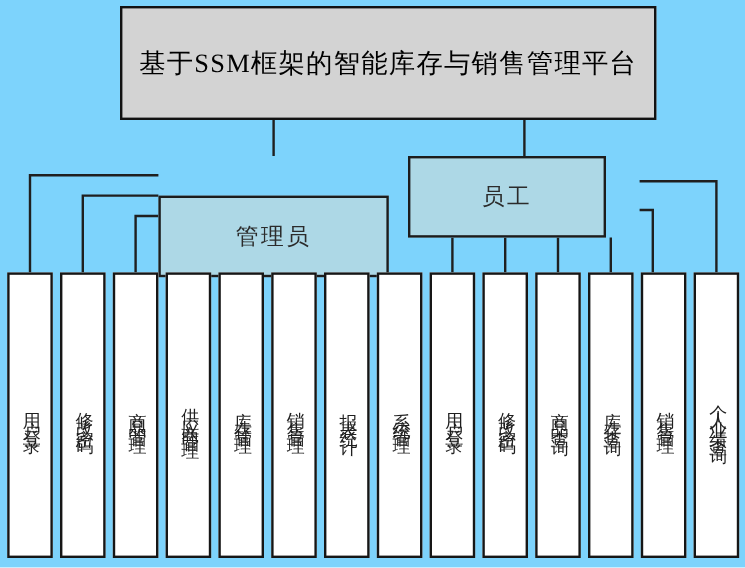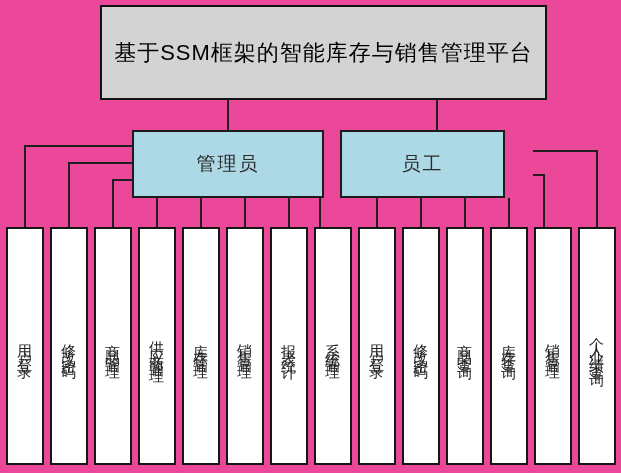--- a/index.html
+++ b/index.html
@@ -5,22 +5,23 @@
   html, body {
     margin: 0;
     padding: 0;
     background: #ffffff;
     font-family: "Liberation Sans", "DejaVu Sans", sans-serif;
   }
   .canvas {
     position: relative;
     width: 621px;
     height: 473px;
-    background: #ec4899;
+    background: #7dd3fc;
     overflow: hidden;
+    font-family: Liberation Serif, serif;
   }
   .wires {
     position: absolute;
     left: 0; top: 0;
     width: 621px; height: 473px;
   }
   .box {
     position: absolute;
     box-sizing: border-box;
     display: flex;
@@ -39,21 +40,21 @@
   }
   .role-box {
     width: 192px; height: 68px;
     top: 130px;
     background: #add8e6;
     border: 2px solid #1c1c1c;
     font-size: 19px;
     color: #2b2b2b;
     letter-spacing: 2px;
   }
-  .role-admin { left: 132px; }
+  .role-admin { left: 132px; margin-top: 33px; }
   .role-employee { left: 340px; width: 165px; }
   .leaf {
     top: 227px;
     width: 38px; height: 238px;
     background: #ffffff;
     border: 2px solid #161616;
   }
   .leaf .vtext {
     writing-mode: vertical-rl;
     text-orientation: upright;

